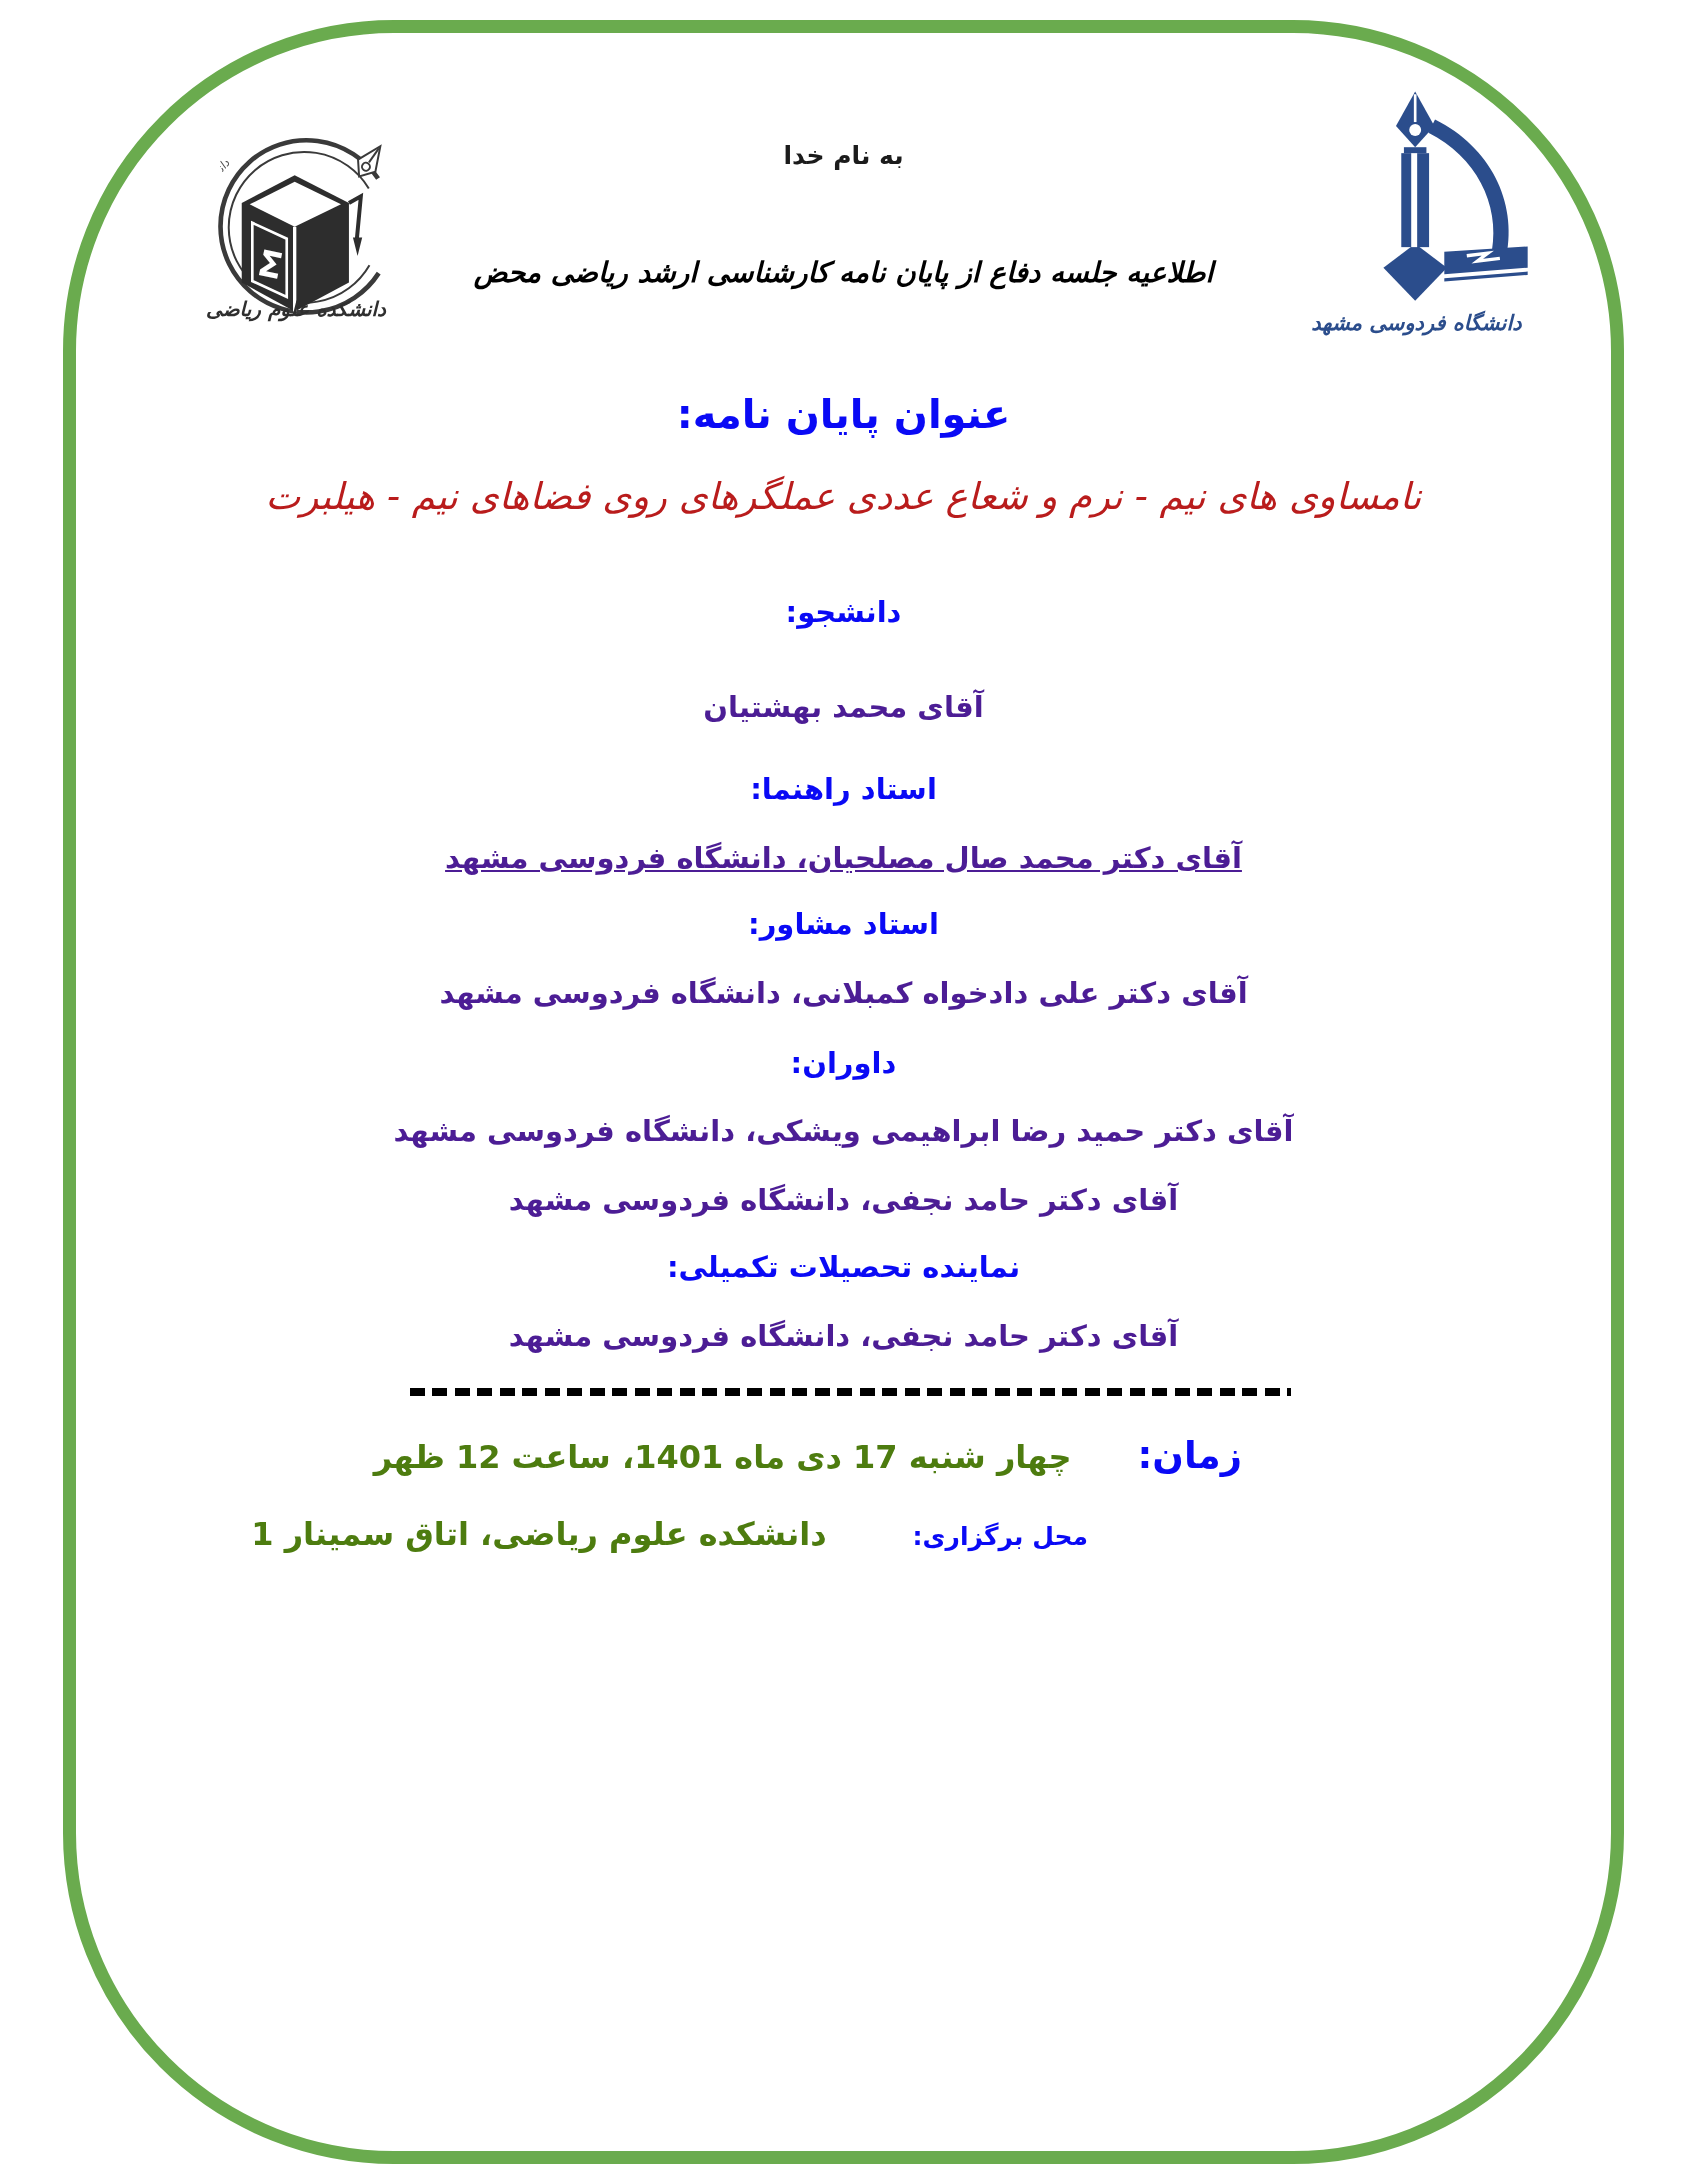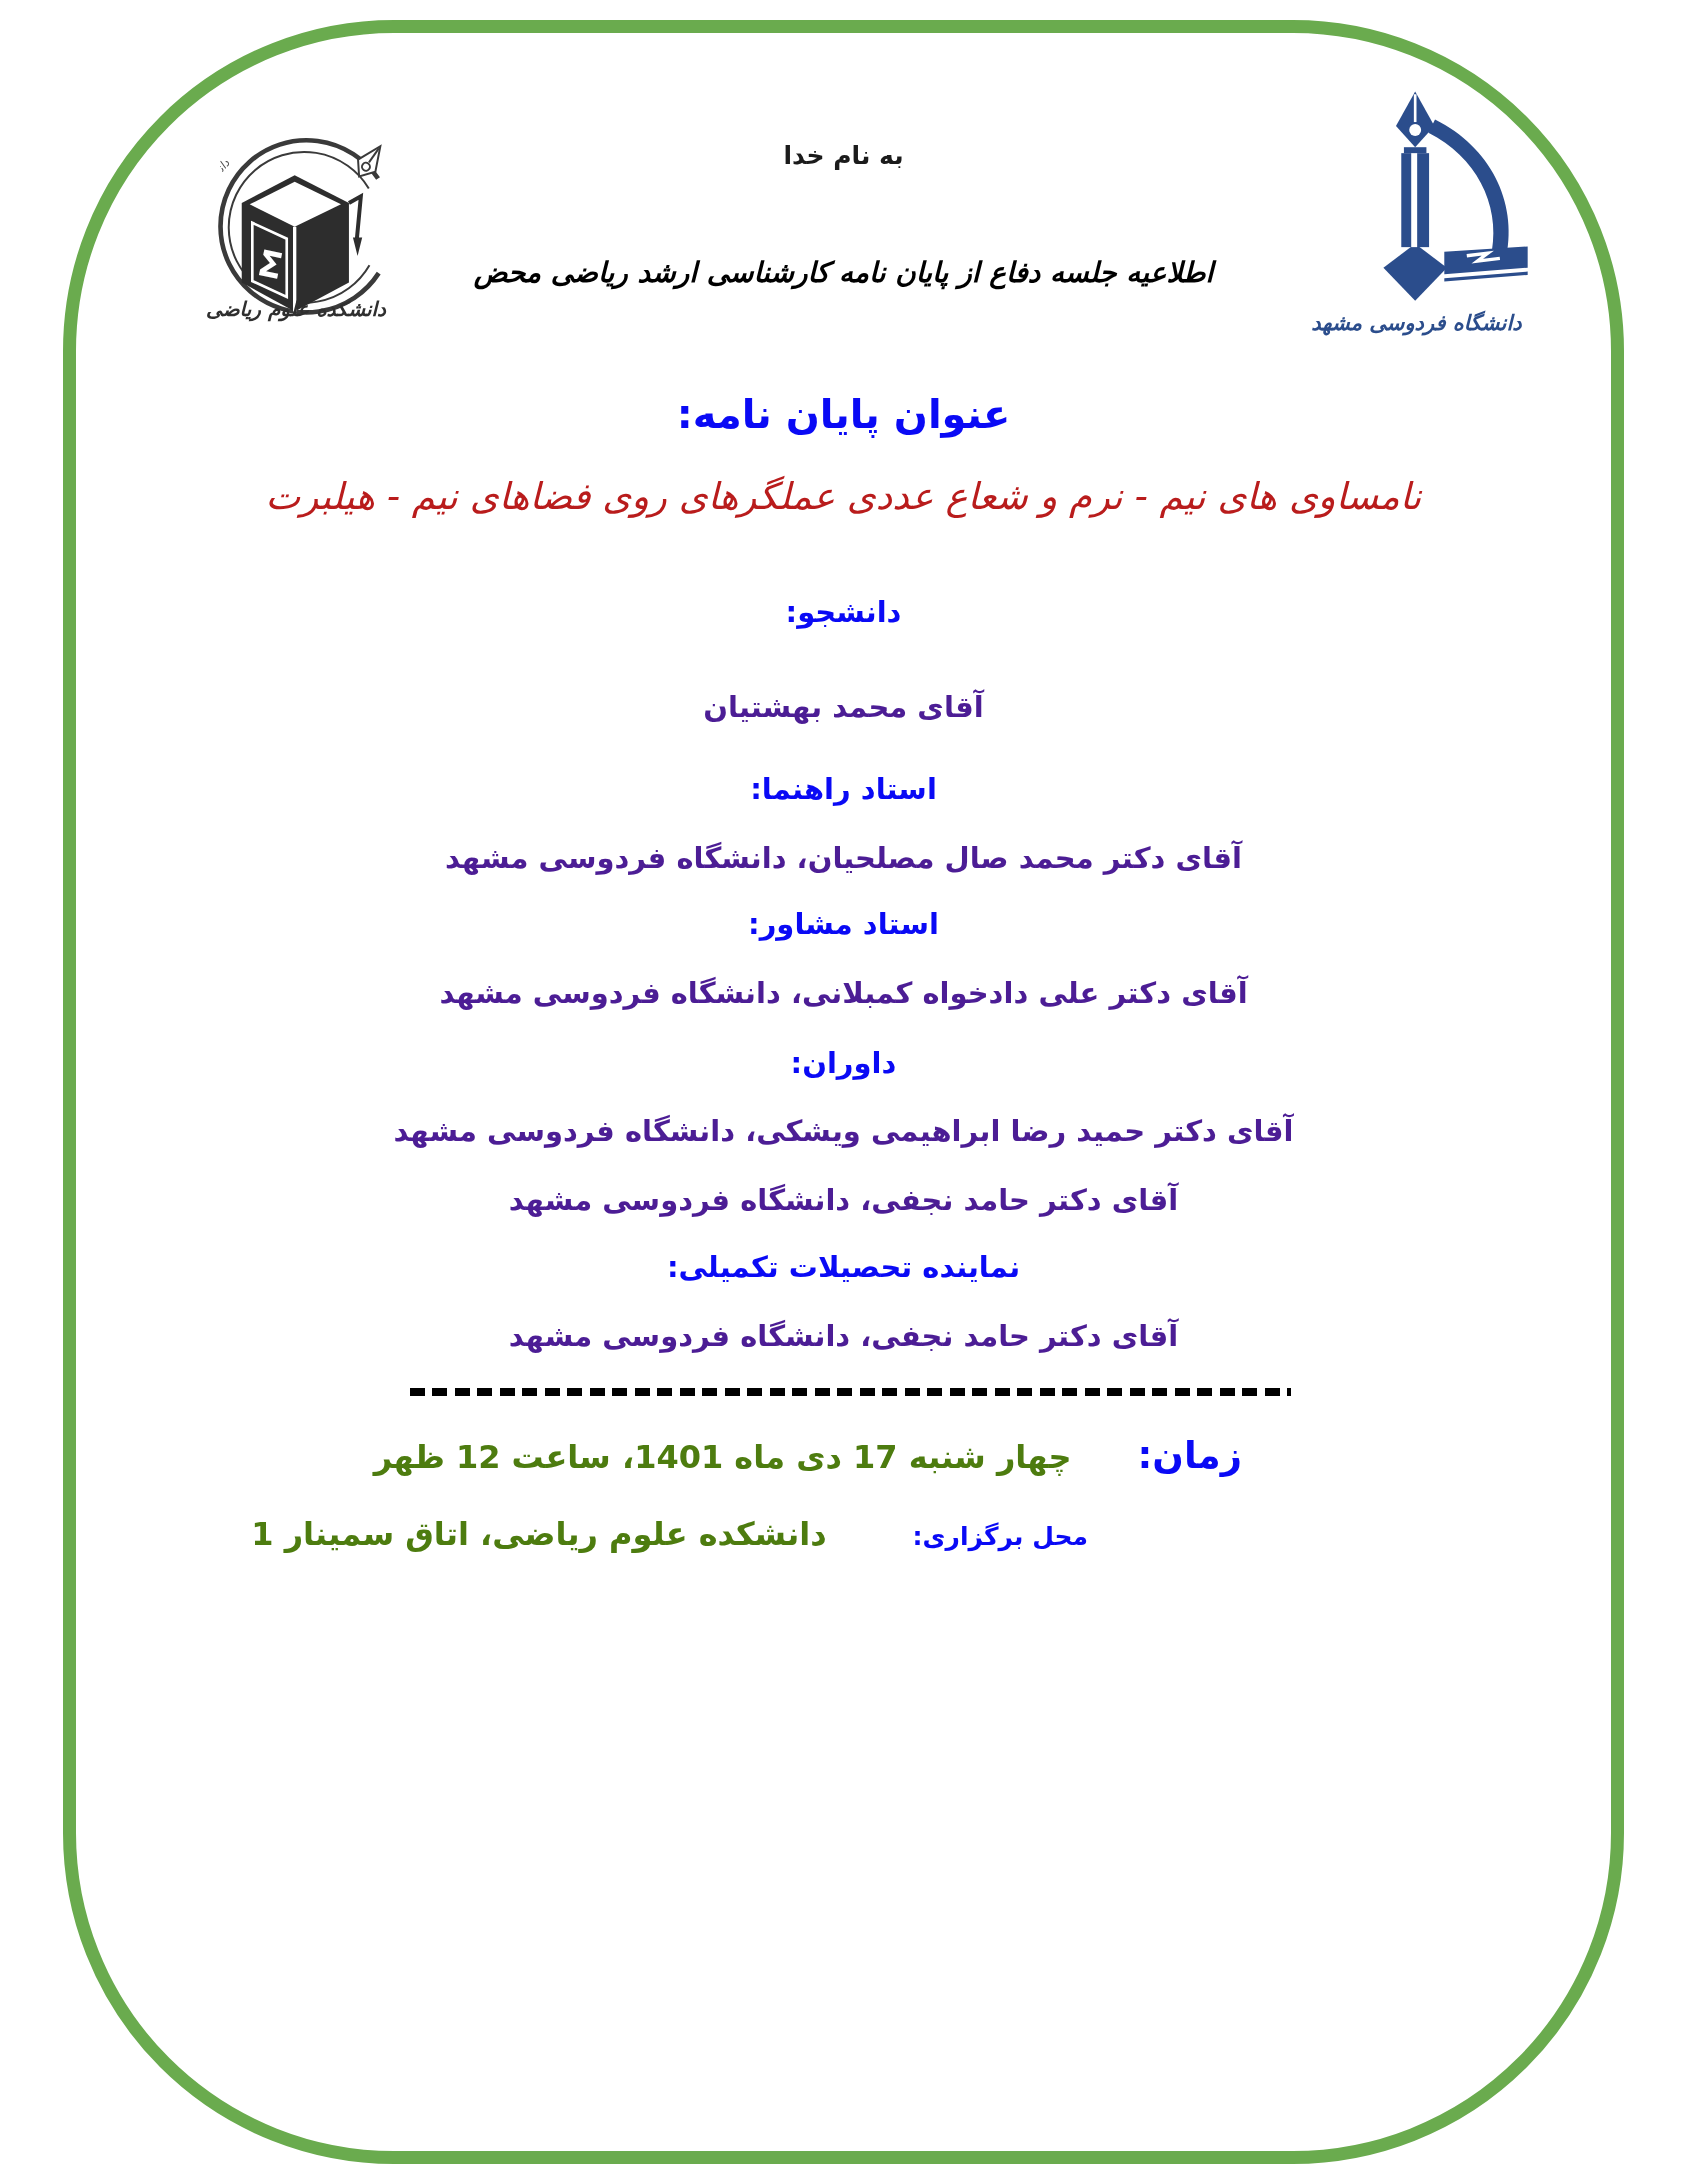--- a/index.html
+++ b/index.html
@@ -21,21 +21,21 @@
   .blue        { color: #0a0af5; font-weight: 700; }
   .label-title { top: 389px; font-size: 40px; }
   .thesis-title{ top: 474px; font-size: 37px; font-weight: 400; font-style: italic; color: #b91c1c; }
 
   .sec-label { font-size: 29px; }
   .sec-line  { font-size: 29px; font-weight: 700; color: #4c1d95; }
 
   .t-student-label { top: 594px; }
   .t-student       { top: 689px; }
   .t-sup-label     { top: 771px; }
-  .t-sup           { top: 840px; }
+  .t-sup           { top: 840px; text-decoration: underline; }
   .t-adv-label     { top: 906px; text-align: center; }
   .t-adv           { top: 975px; }
   .t-ref-label     { top: 1045px; }
   .t-ref1          { top: 1113px; }
   .t-ref2          { top: 1182px; }
   .t-rep-label     { top: 1249px; }
   .t-rep           { top: 1318px; }
 
   .dashed-sep {
     position: absolute; top: 1388px; left: 410px; width: 881px; height: 8px;

